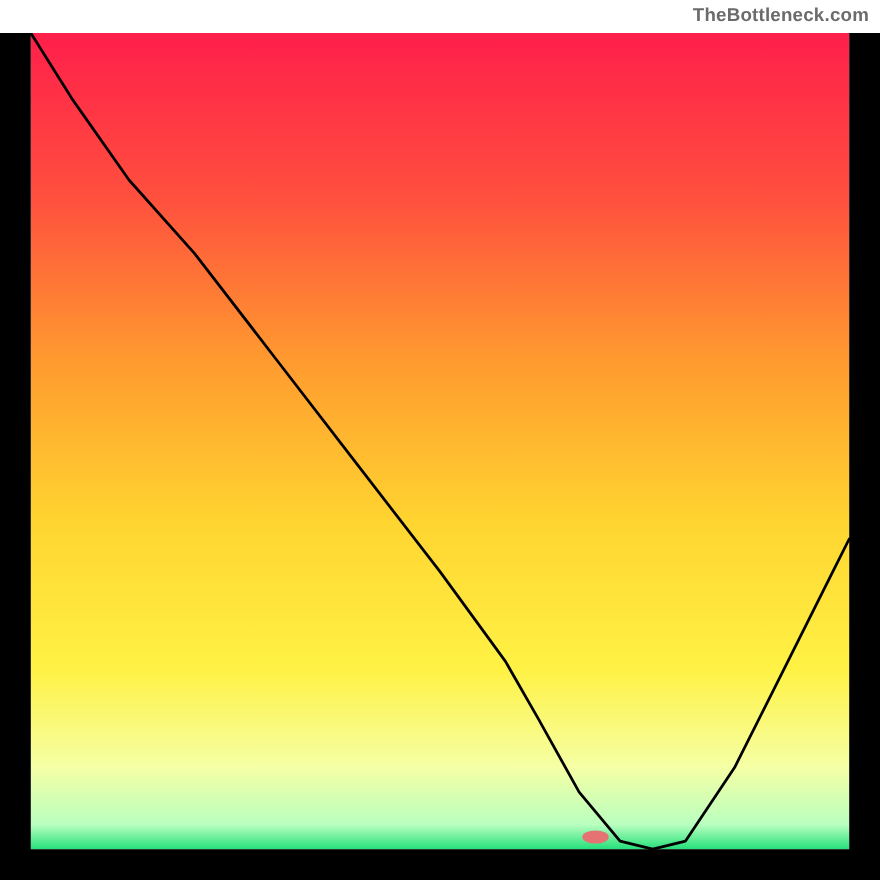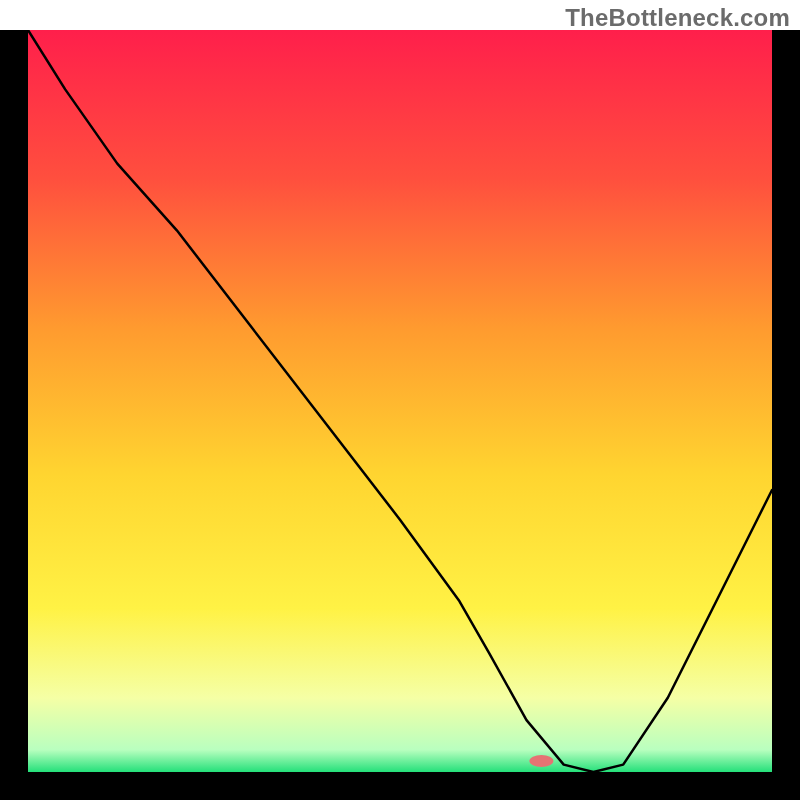--- a/index.html
+++ b/index.html
@@ -13,21 +13,21 @@
   }
   .frame {
     position: relative;
     width: 800px;
     height: 800px;
   }
   .watermark {
     position: absolute;
     top: 4px;
     right: 10px;
-    font-size: 24px;
+    font-size: 17px;
     font-weight: 600;
     color: #6b6b6b;
     letter-spacing: 0.2px;
     user-select: none;
   }
   .plot-wrap {
     position: absolute;
     top: 30px;
     left: 0;
     width: 800px;

